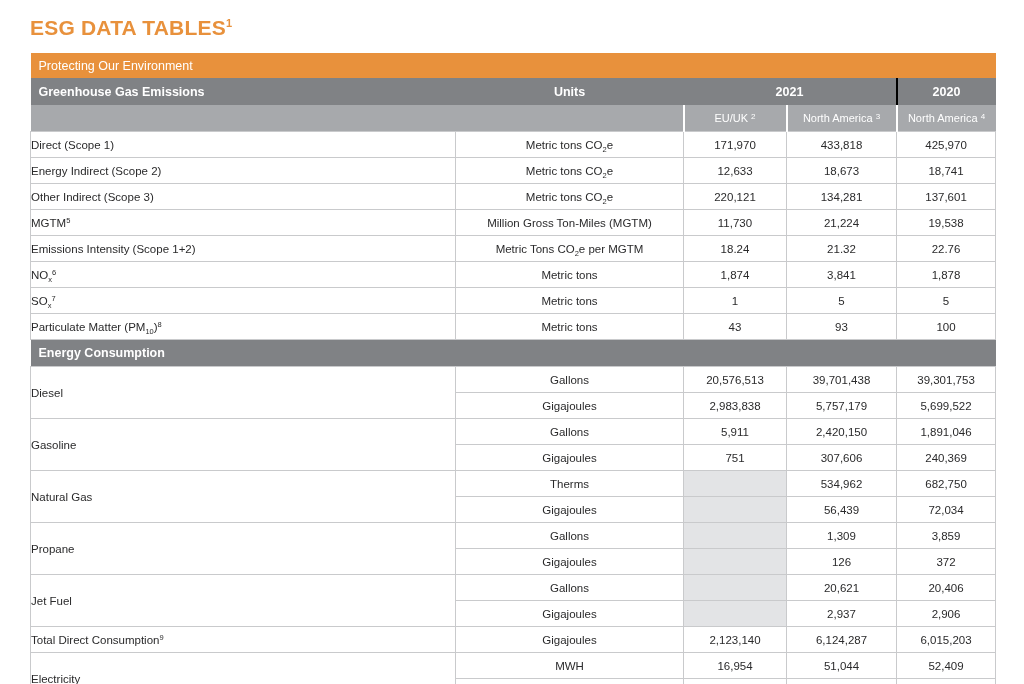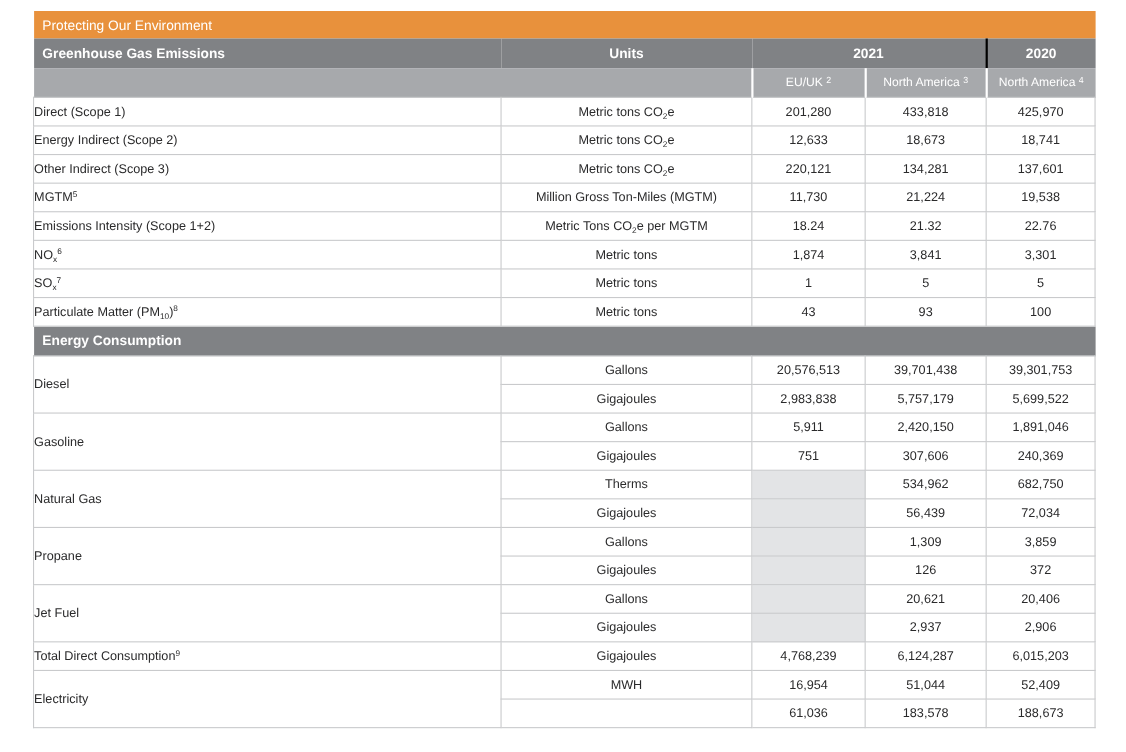--- a/index.html
+++ b/index.html
@@ -46,20 +46,21 @@
   tr.bold td{font-weight:normal;}
   sub,sup{font-size:7.5px;line-height:0;}
   sub{vertical-align:-3px;}
   sup{vertical-align:4px;}
   tr.subhead sup{vertical-align:3px;font-size:8px;}
 </style>
 </head>
 <body>
 
 <div class="page">
+  <h1 class="page-title"><span>ESG DATA TABLES</span><sup>1</sup></h1>
 
   <table class="esg">
     <colgroup>
       <col style="width:425px">
         <col style="width:228px">
         <col style="width:103px">
         <col style="width:110px">
         <col style="width:99px">
     </colgroup>
     <thead>
@@ -76,21 +77,21 @@
         <td colspan="2"></td>
         <td class="sep"><span>EU/UK </span><sup>2</sup></td>
         <td class="sep"><span>North America </span><sup>3</sup></td>
         <td class="sep"><span>North America </span><sup>4</sup></td>
       </tr>
     </thead>
     <tbody id="ghg-body">
         <tr>
           <td class="label"><span>Direct (Scope 1)</span></td>
           <td><span>Metric tons CO</span><sub>2</sub><span>e</span></td>
-          <td>201,280</td>
+          <td>171,970</td>
           <td>433,818</td>
           <td>425,970</td>
         </tr>
         <tr>
           <td class="label"><span>Energy Indirect (Scope 2)</span></td>
           <td><span>Metric tons CO</span><sub>2</sub><span>e</span></td>
           <td>12,633</td>
           <td>18,673</td>
           <td>18,741</td>
         </tr>
@@ -113,21 +114,21 @@
           <td><span>Metric Tons CO</span><sub>2</sub><span>e per MGTM</span></td>
           <td>18.24</td>
           <td>21.32</td>
           <td>22.76</td>
         </tr>
         <tr>
           <td class="label"><span>NO</span><sub>x</sub><sup>6</sup></td>
           <td><span>Metric tons</span></td>
           <td>1,874</td>
           <td>3,841</td>
-          <td>3,301</td>
+          <td>1,878</td>
         </tr>
         <tr>
           <td class="label"><span>SO</span><sub>x</sub><sup>7</sup></td>
           <td><span>Metric tons</span></td>
           <td>1</td>
           <td>5</td>
           <td>5</td>
         </tr>
         <tr>
           <td class="label"><span>Particulate Matter (PM</span><sub>10</sub><span>)</span><sup>8</sup></td>
@@ -204,21 +205,21 @@
         </tr>
         <tr>
           <td><span>Gigajoules</span></td>
           <td class="empty"></td>
           <td>2,937</td>
           <td>2,906</td>
         </tr>
         <tr class="bold">
           <td class="label" rowspan="1"><span>Total Direct Consumption</span><sup>9</sup></td>
           <td><span>Gigajoules</span></td>
-          <td>4,768,239</td>
+          <td>2,123,140</td>
           <td>6,124,287</td>
           <td>6,015,203</td>
         </tr>
         <tr>
           <td class="label" rowspan="2"><span>Electricity</span></td>
           <td><span>MWH</span></td>
           <td>16,954</td>
           <td>51,044</td>
           <td>52,409</td>
         </tr>

